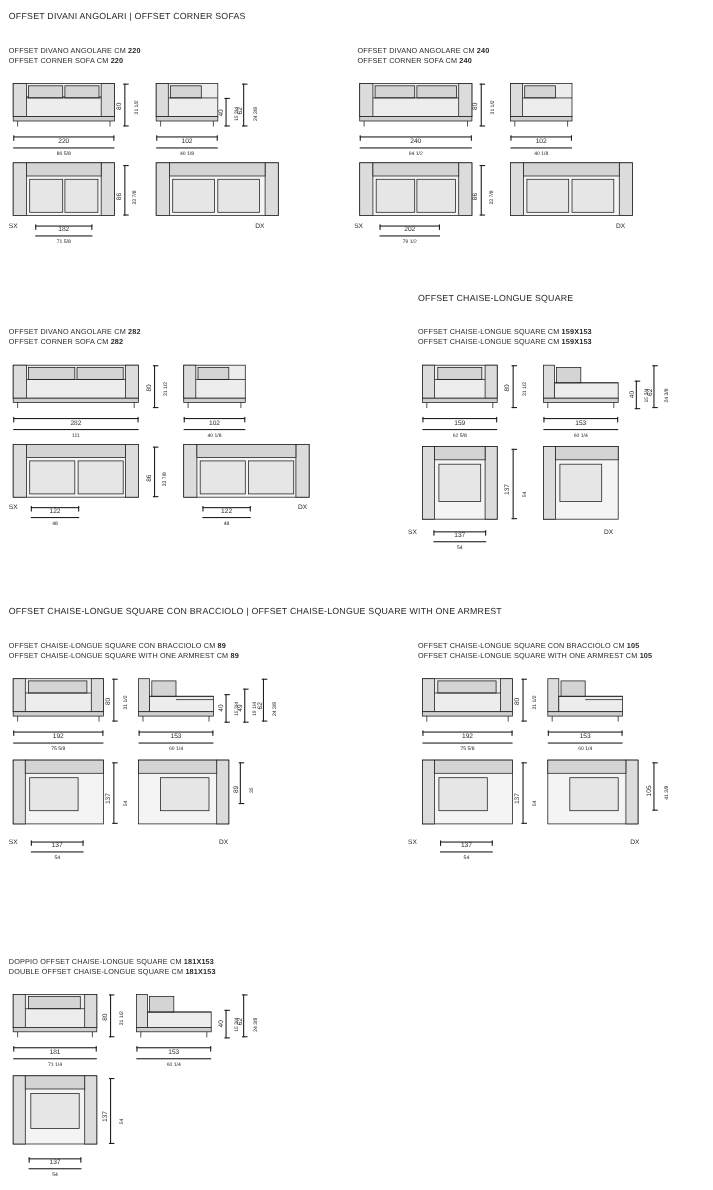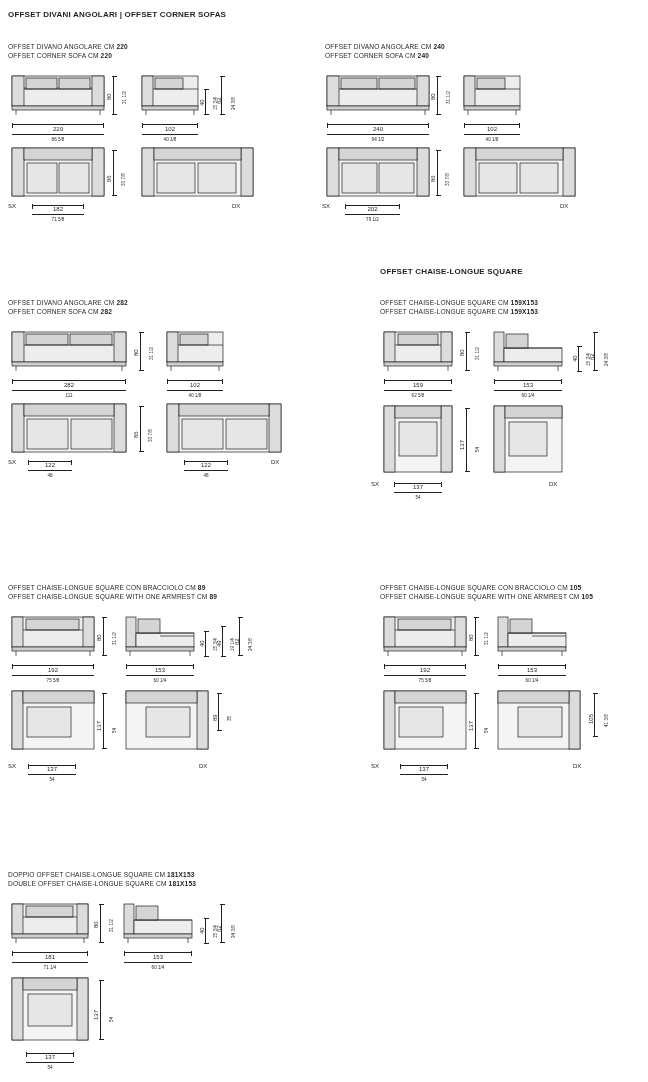--- a/index.html
+++ b/index.html
@@ -10,21 +10,21 @@
     background: #ffffff;
     font-family: "Liberation Sans", sans-serif;
     color: #231f20;
     position: relative;
   }
   .page { position: relative; width: 648px; height: 1082px; }
 
   
   .sect-title {
     font-size: 8px;
-    font-weight: bold;
+    font-weight: normal;
     letter-spacing: .2px;
     color: #231f20;
     text-transform: uppercase;
   }
   .item-title {
     font-size: 6.6px;
     letter-spacing: .15px;
     color: #231f20;
     text-transform: uppercase;
     line-height: 9px;
@@ -521,20 +521,21 @@
   <div class="sxdx" style="left:371px; top:481px;">SX</div>
   <div class="sxdx" style="left:549px; top:481px;">DX</div>
   <div class="mline" style="left:394px; top:483px; width:48px;"></div>
   <div class="dim" style="left:394px; top:484px; width:48px;">
     <span>137</span>
   </div>
   <div class="dim under" style="left:394px; top:492px; width:48px;">
     <span class="inch">54</span>
   </div>
 
+  <div class="sect-title" style="position:absolute; left:8px; top:551px;">OFFSET CHAISE-LONGUE SQUARE CON BRACCIOLO | OFFSET CHAISE-LONGUE SQUARE WITH ONE ARMREST</div>
 
   <div class="item-title" style="position:absolute; left:8px; top:583px;">
     <span>OFFSET CHAISE-LONGUE SQUARE CON BRACCIOLO CM </span><b>89</b>
   </div>
   <div class="item-title" style="position:absolute; left:8px; top:592px;">
     <span>OFFSET CHAISE-LONGUE SQUARE WITH ONE ARMREST CM </span><b>89</b>
   </div>
 
   <div class="fig" style="left:10px; top:609px;">
     <svg width="86" height="52" viewBox="0 0 86 52">

